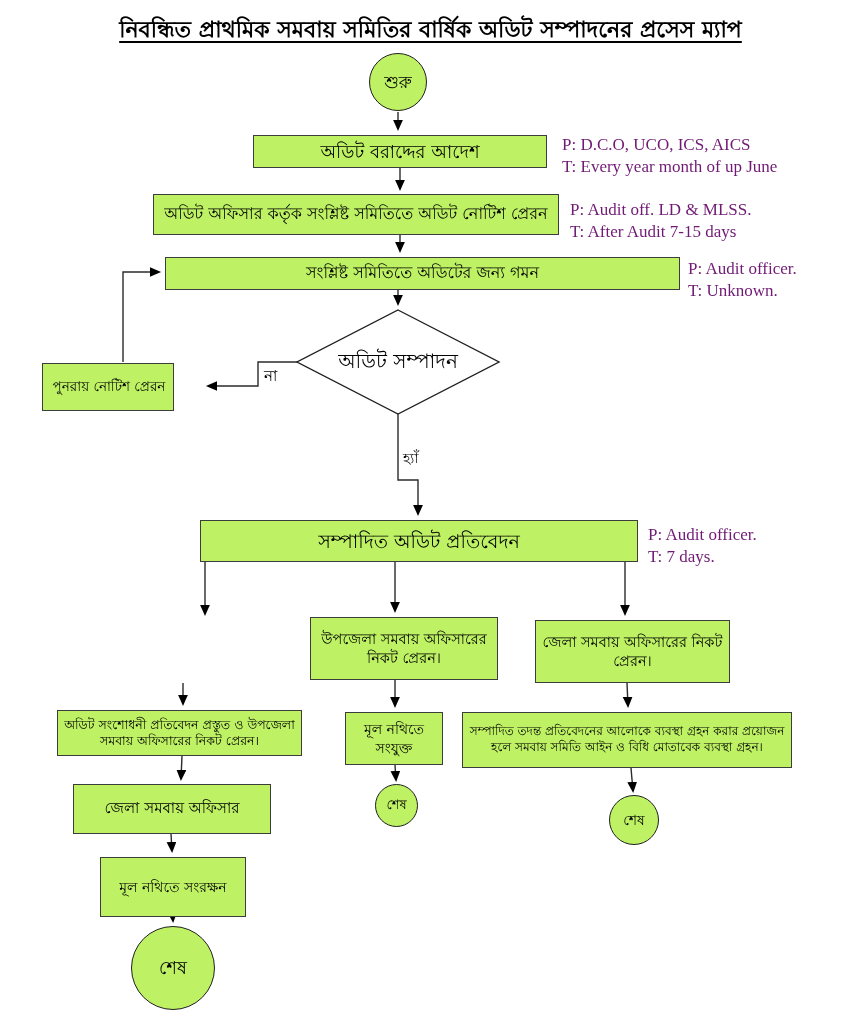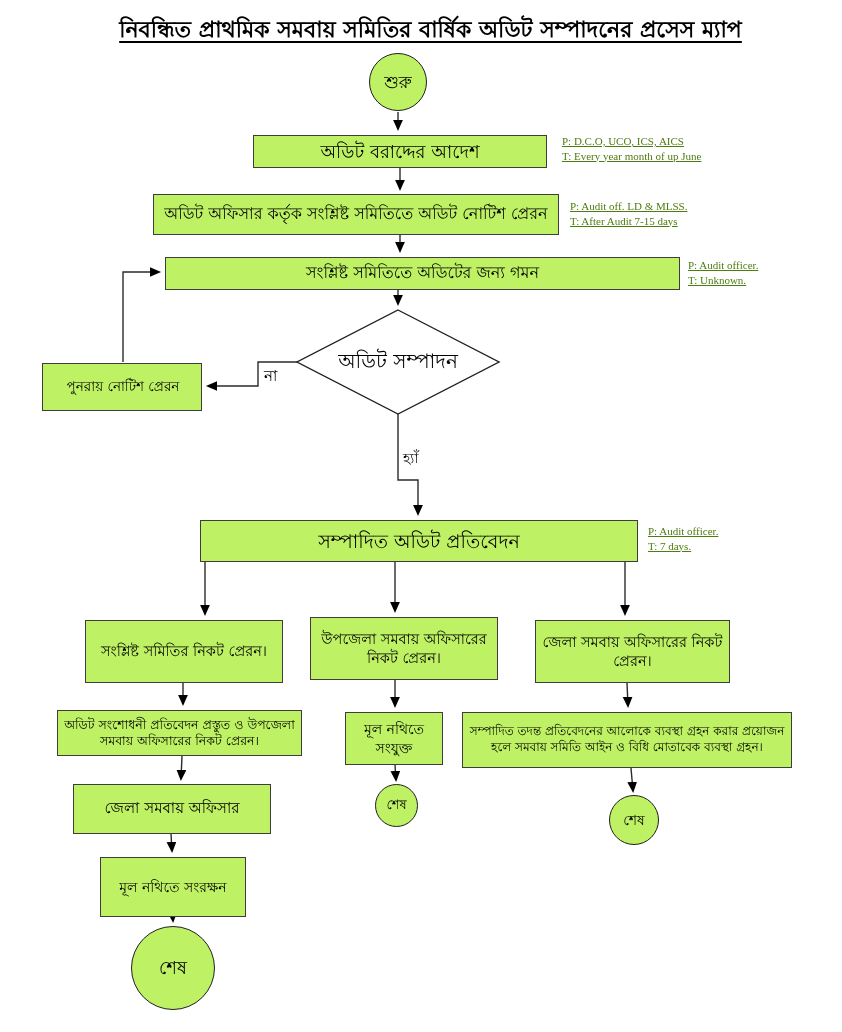--- a/index.html
+++ b/index.html
@@ -22,21 +22,21 @@
   }
   .circle { border-radius:50%; border:1.4px solid #1f1f1f; }
 
   .diamond-label {
     position:absolute; display:flex; align-items:center; justify-content:center;
     text-align:center; background:transparent; border:none;
   }
 
   .ann {
     position:absolute; font-family:"Liberation Serif", serif;
-    font-size:11px; line-height:1.32; color:#4d7c0f; white-space:nowrap;text-decoration:underline;
+    font-size:17px; line-height:1.32; color:#701a75; white-space:nowrap;
   }
 
   .edge-lbl { position:absolute; background:#fff; padding:0 2px; }
 </style>
 </head>
 <body>
 
 <div class="canvas">
 
   <svg class="wires" viewBox="0 0 842 1032">
@@ -73,25 +73,24 @@
   <div class="node circle" style="left:369px; top:53px; width:58px; height:58px; font-size:17px;">শুরু</div>
 
   <div class="node" style="left:253px; top:135px; width:294px; height:33px; font-size:18px;">অডিট বরাদ্দের আদেশ</div>
 
   <div class="node" style="left:153px; top:194px; width:406px; height:41px; font-size:16px;">অডিট অফিসার কর্তৃক সংশ্লিষ্ট সমিতিতে অডিট নোটিশ প্রেরন</div>
 
   <div class="node" style="left:165px; top:257px; width:515px; height:33px; font-size:16px;">সংশ্লিষ্ট সমিতিতে অডিটের জন্য গমন</div>
 
   <div class="diamond-label" style="left:298px; top:340px; width:200px; height:44px; font-size:20px;">অডিট সম্পাদন</div>
 
-  <div class="node" style="left:42px; top:363px; width:160px; height:48px; font-size:13.5px;padding-left:8px;">পুনরায় নোটিশ প্রেরন</div>
+  <div class="node" style="left:42px; top:363px; width:132px; height:48px; font-size:13.5px;padding-left:8px;">পুনরায় নোটিশ প্রেরন</div>
 
   <div class="node" style="left:200px; top:520px; width:438px; height:42px; font-size:19px;">সম্পাদিত অডিট প্রতিবেদন</div>
 
-  <div class="node" style="left:85px; top:620px; width:198px; height:63px; font-size:14.5px;">সংশ্লিষ্ট সমিতির নিকট প্রেরন।</div>
 
   <div class="node" style="left:310px; top:617px; width:188px; height:63px; font-size:14.5px;">উপজেলা সমবায় অফিসারের নিকট প্রেরন।</div>
 
   <div class="node" style="left:535px; top:620px; width:195px; height:63px; font-size:14.5px;">জেলা সমবায় অফিসারের নিকট প্রেরন।</div>
 
   <div class="node" style="left:57px; top:710px; width:245px; height:46px; font-size:12.5px;">অডিট সংশোধনী প্রতিবেদন প্রস্তুত ও উপজেলা সমবায় অফিসারের নিকট প্রেরন।</div>
 
   <div class="node" style="left:73px; top:784px; width:198px; height:50px; font-size:15px;">জেলা সমবায় অফিসার</div>
 
   <div class="node" style="left:100px; top:857px; width:146px; height:60px; font-size:14px;">মূল নথিতে সংরক্ষন</div>

